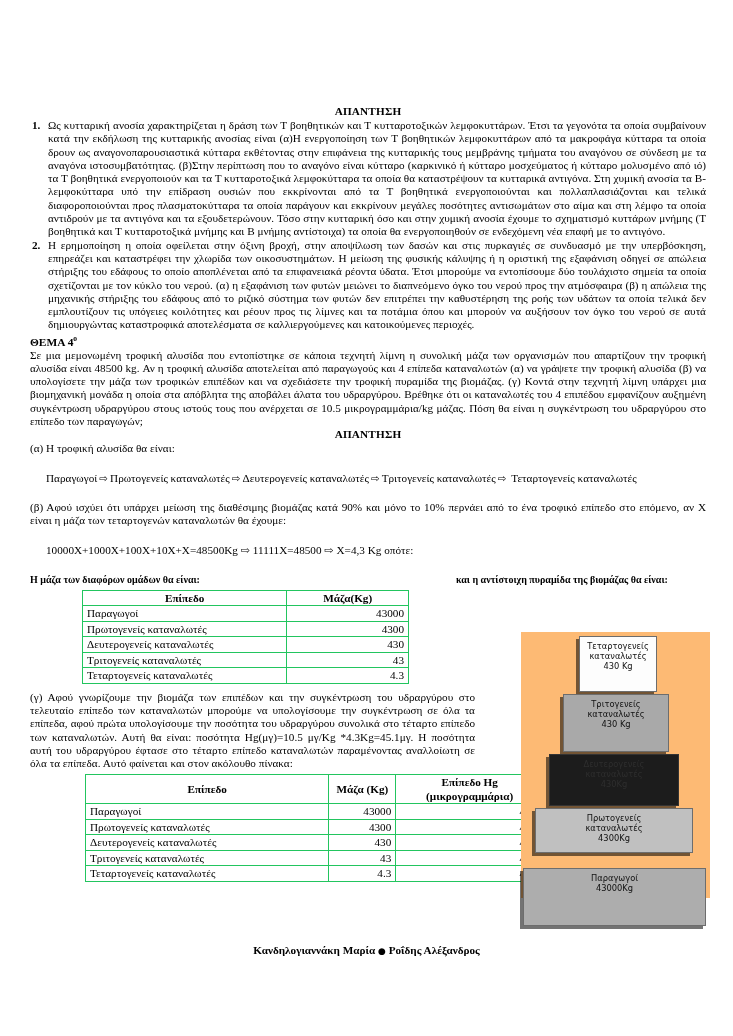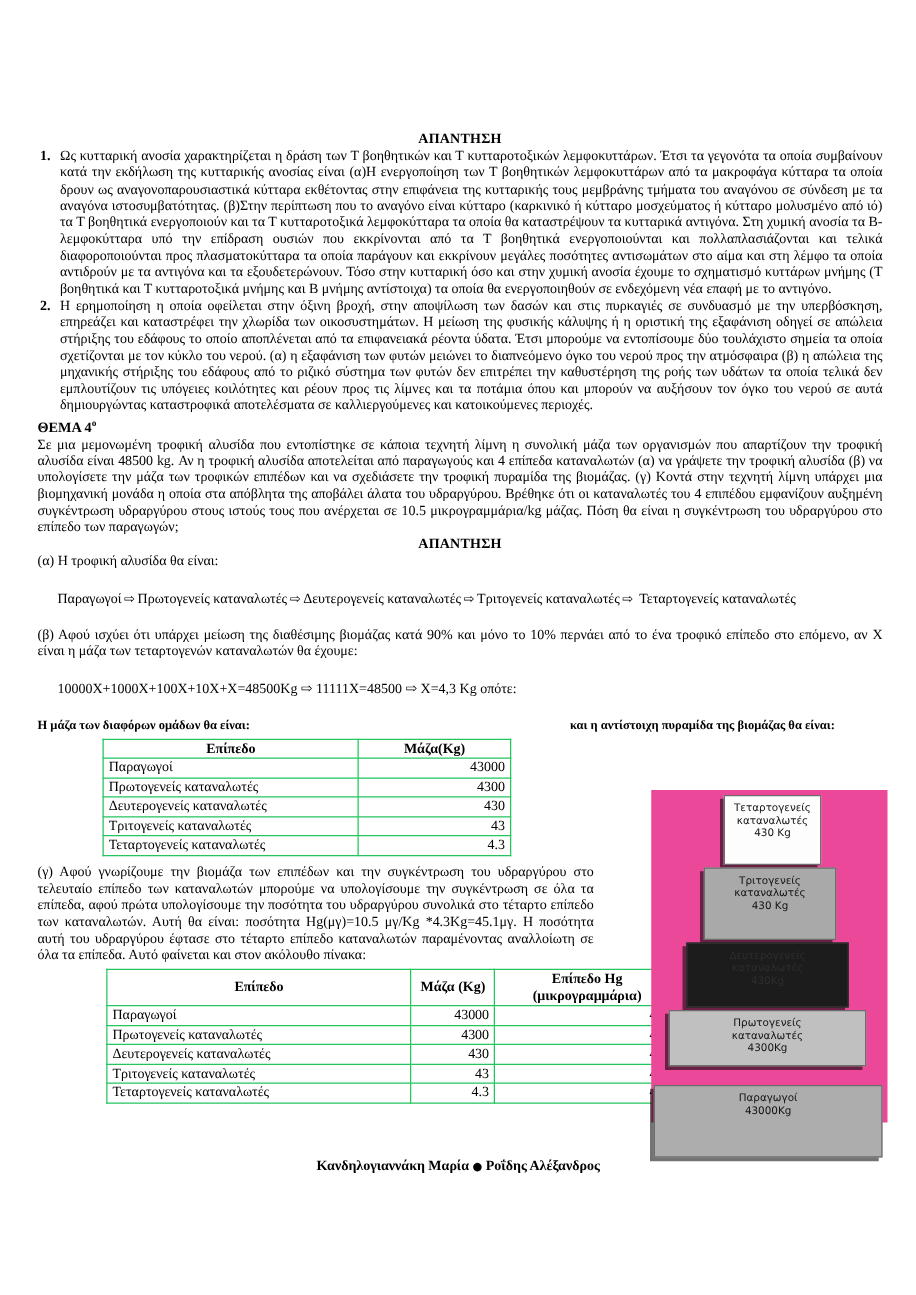--- a/index.html
+++ b/index.html
@@ -121,21 +121,21 @@
   #hg-table col.h3 { width: 148px; }
   #hg-table col.h4 { width: 107px; }
 
   
   .pyramid-wrap {
     position: absolute;
     left: 521px;
     top: 632px;
     width: 189px;
     height: 266px;
-    background: #ec4899;
+    background: #fdba74;
   }
   .pyr-layer {
     position: absolute;
     box-sizing: border-box;
     font-family: "DejaVu Sans", sans-serif;
     font-size: 8.3px;
     line-height: 10.2px;
     text-align: center;
     color: #111111;
     padding-top: 4px;
@@ -157,21 +157,21 @@
     position: absolute;
     left: 0;
     right: 0;
     top: 925px;
     text-align: center;
     font-size: 11.2px;
     line-height: 14px;
     font-weight: bold;
   }
   .footer .epim { text-decoration: underline; }
-  .footer .names { margin-top: 1px; }
+  .footer .names { margin-top: 18px; }
   .sep-dot { font-family: "DejaVu Sans", sans-serif; font-size: 9px; }
 </style>
 </head>
 <body>
 
 <div class="page">
 
   <div class="center-head">ΑΠΑΝΤΗΣΗ</div>
 
   <div class="num-item">

